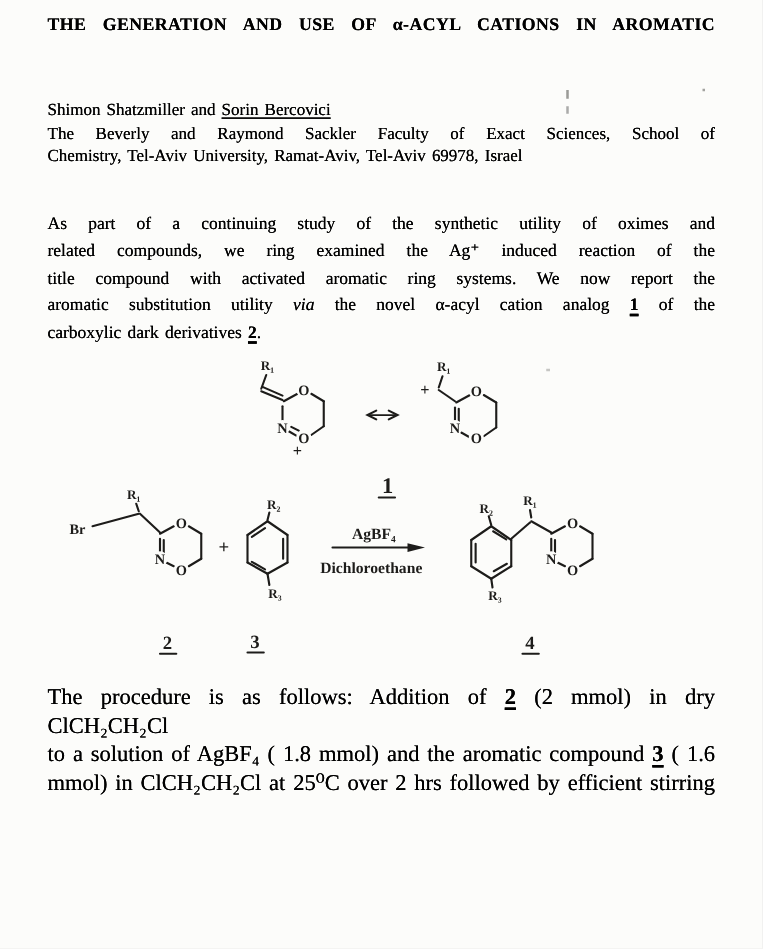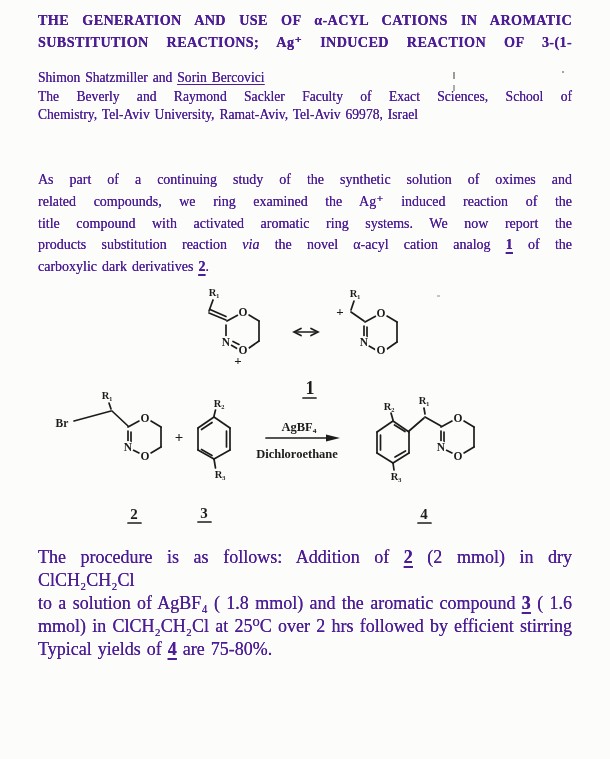--- a/index.html
+++ b/index.html
@@ -1,25 +1,25 @@
 <!DOCTYPE html>
 <html><head>
 <meta charset="utf-8">
 <style>
   html,body{margin:0;padding:0;background:#e9e9e7;}
   .page{
     position:relative;width:610px;height:759px;background:#fcfcfa;
-    font-family:"Liberation Serif","DejaVu Serif",serif;color:#4c1d95;
+    font-family:"Liberation Serif","DejaVu Serif",serif;color:#000000;
     overflow:hidden;
   }
   .page .txt{ text-shadow:0 0 0.4px currentColor; word-spacing:1.5px; }
   section{position:absolute;left:38px;width:534px;}
   .just{text-align:justify;text-align-last:justify;}
   .title-block{top:9px;line-height:22px;font-size:14.2px;font-weight:700;letter-spacing:0.35px;}
-  .byline{top:69px;line-height:18.6px;font-size:13.6px;}
+  .byline{top:79px;line-height:18.6px;font-size:13.6px;}
   .abstract{top:169px;line-height:21.8px;font-size:14px;}
   .procedure{top:546px;line-height:23px;font-size:18px;}
   .u1{text-decoration:underline;text-underline-offset:2px;}
   .cnum{font-weight:700;text-decoration:underline;text-decoration-thickness:1.5px;text-underline-offset:2.5px;}
   .it{font-style:italic;font-family:Liberation Serif, serif;}
   .schemes{position:absolute;top:280px;left:0;}
   .schemes line,.schemes path.b{stroke:#1d1c1a;stroke-width:1.7;stroke-linecap:round;fill:none;}
   .schemes .thin{stroke-width:1.4;}
   .schemes text{fill:#1d1c1a;font-family:"Liberation Serif","DejaVu Serif",serif;font-weight:700;}
   .atom{font-size:11.5px;text-anchor:middle;}
@@ -32,34 +32,33 @@
   .halo{fill:#fcfcfa;stroke:none;}
   .speck{position:absolute;background:#4a4a46;}
 </style>
 </head>
 <body>
 
 <div class="page">
 
   <section class="title-block txt">
     <div class="just">THE GENERATION AND USE OF α-ACYL CATIONS IN AROMATIC</div>
-    <div class="just">SUBSTITUTION REACTIONS; Ag⁺ INDUCED REACTION OF 3-(1-</div>
   </section>
 
   <section class="byline txt">
     <div><span>Shimon Shatzmiller and </span><span class="u1">Sorin Bercovici</span></div>
     <div class="just">The Beverly and Raymond Sackler Faculty of Exact Sciences, School of</div>
     <div>Chemistry, Tel-Aviv University, Ramat-Aviv, Tel-Aviv 69978, Israel</div>
   </section>
 
   <section class="abstract txt">
-    <div class="just">As part of a continuing study of the synthetic solution of oximes and</div>
+    <div class="just">As part of a continuing study of the synthetic utility of oximes and</div>
     <div class="just">related compounds, we ring examined the Ag⁺ induced reaction of the</div>
     <div class="just">title compound with activated aromatic ring systems. We now report the</div>
-    <div class="just"><span>products substitution reaction </span><span class="it">via</span><span> the novel α-acyl cation analog </span><span class="cnum">1</span><span> of the</span></div>
+    <div class="just"><span>aromatic substitution utility </span><span class="it">via</span><span> the novel α-acyl cation analog </span><span class="cnum">1</span><span> of the</span></div>
     <div><span>carboxylic dark derivatives </span><span class="cnum">2</span><span>.</span></div>
   </section>
 
   <svg class="schemes" width="610" height="250" viewBox="0 0 610 250">
 
     <g>
       <line x1="227" y1="41" x2="238" y2="35"></line>
       <line x1="249" y1="35" x2="259" y2="41"></line>
       <line x1="259" y1="41" x2="259" y2="61"></line>
       <line x1="259" y1="61" x2="249" y2="68"></line>
@@ -200,21 +199,20 @@
     <g>
       <text class="numlab" x="424" y="239">4</text>
       <line x1="418" y1="243" x2="431" y2="243" stroke-width="1.8"></line>
     </g>
   </svg>
 
   <section class="procedure txt">
     <div class="just"><span>The procedure is as follows: Addition of </span><span class="cnum">2</span><span> (2 mmol) in dry ClCH₂CH₂Cl</span></div>
     <div class="just"><span>to a solution of AgBF₄ ( 1.8 mmol) and the aromatic compound </span><span class="cnum">3</span><span> ( 1.6</span></div>
     <div class="just">mmol) in ClCH₂CH₂Cl at 25⁰C over 2 hrs followed by efficient stirring</div>
-    <div><span>Typical yields of </span><span class="cnum">4</span><span> are 75-80%.</span></div>
   </section>
 
   <div class="speck" style="left:453px;top:72px;width:2px;height:7px;opacity:.55;"></div>
   <div class="speck" style="left:453px;top:85px;width:2px;height:6px;opacity:.45;"></div>
   <div class="speck" style="left:562px;top:71px;width:2px;height:2px;opacity:.5;"></div>
   <div class="speck" style="left:437px;top:295px;width:3px;height:2px;opacity:.3;"></div>
 
 </div>
 
 </body></html>

